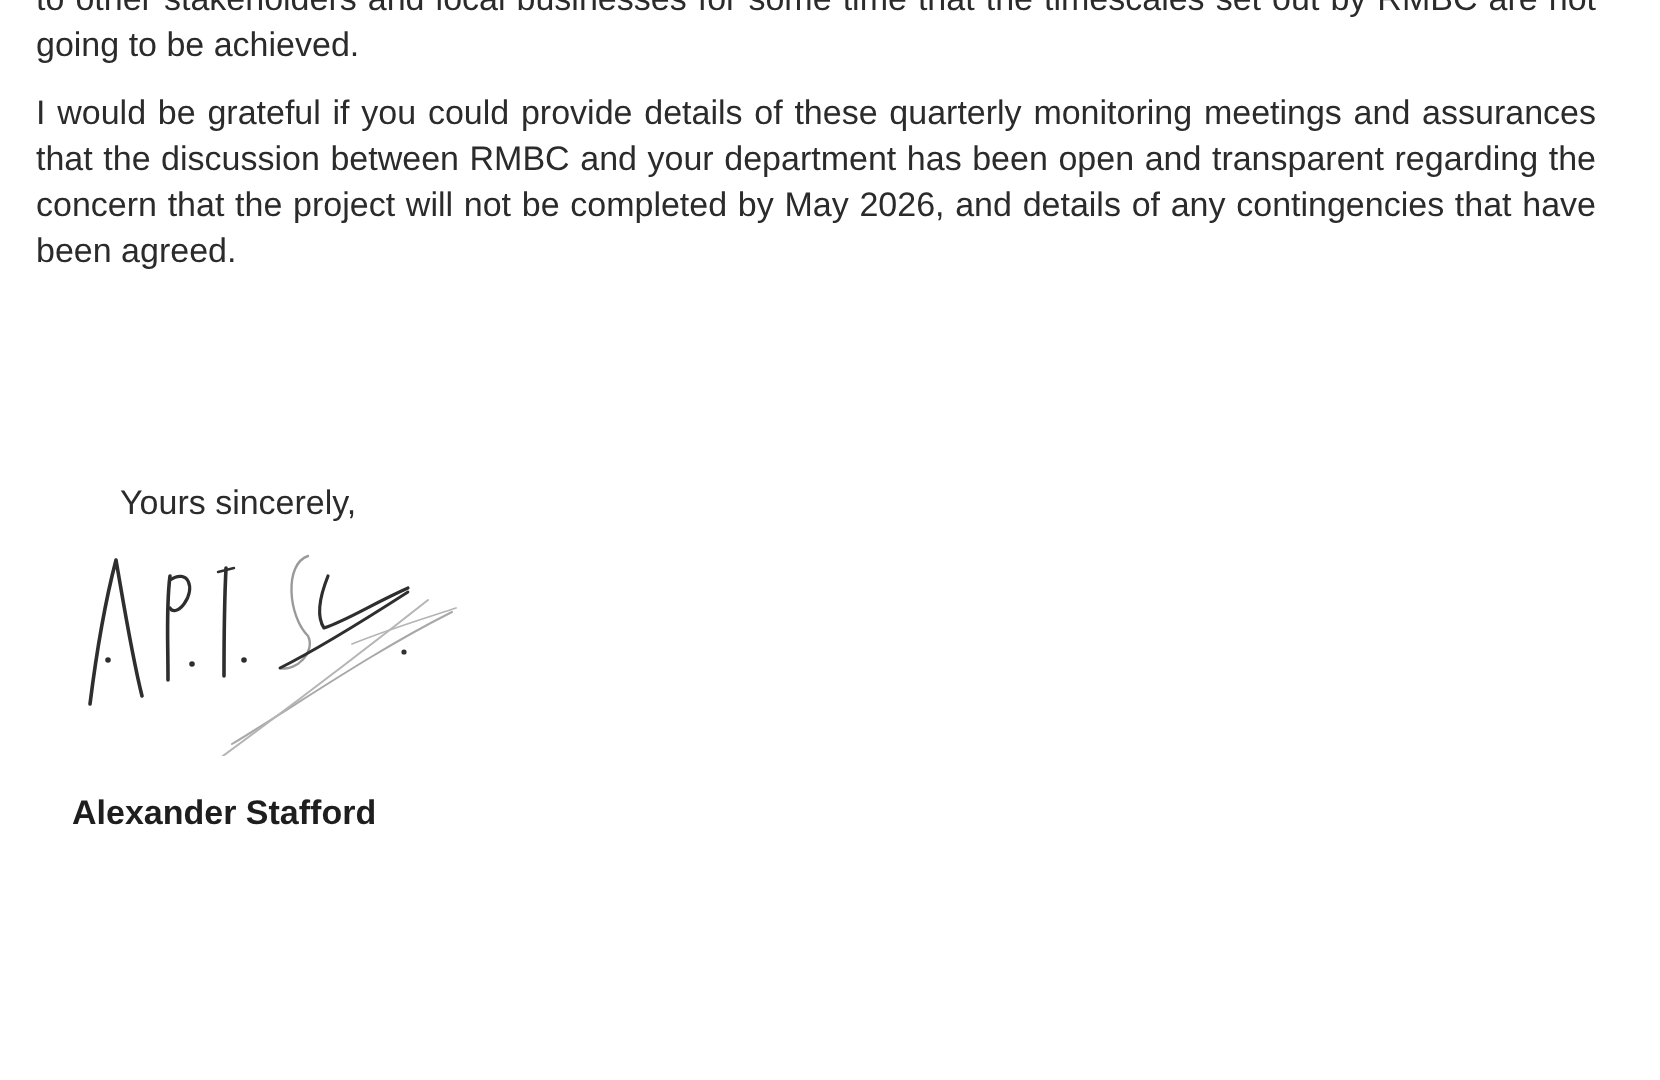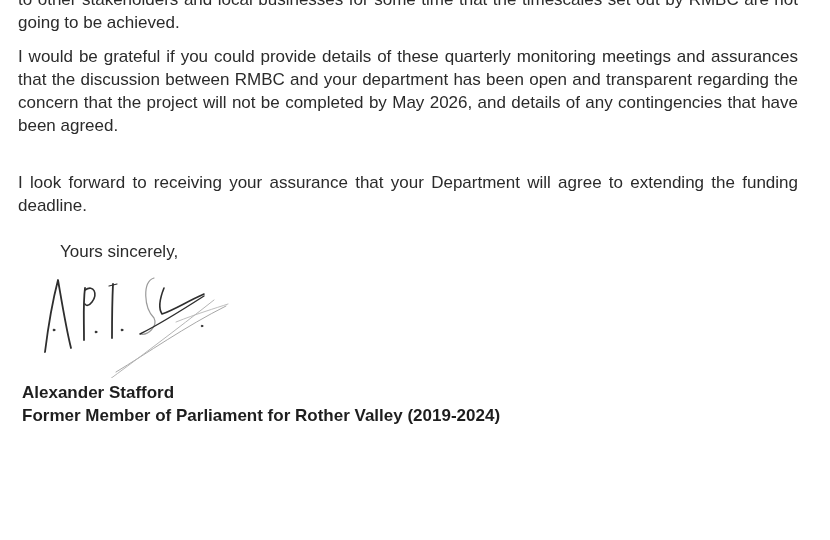--- a/index.html
+++ b/index.html
@@ -37,35 +37,34 @@
       left: 36px;
       top: 268px;
       width: 200px;
       height: 110px;
     }
     .sig-name, .sig-title {
       position: absolute;
       left: 18px;
       font-weight: bold;
       color: #1e1e1e;
-      margin: 4px;
+      margin: 18px;
     }
     .sig-name { top: 377px; }
     .sig-title { top: 400px; }
   </style>
 </head>
 <body>
 
 <div class="page">
 
   <p class="body-text p-cont">to other stakeholders and local businesses for some time that the timescales set out by RMBC are not going to be achieved.</p>
 
   <p class="body-text p-request">I would be grateful if you could provide details of these quarterly monitoring meetings and assurances that the discussion between RMBC and your department has been open and transparent regarding the concern that the project will not be completed by May 2026, and details of any contingencies that have been agreed.</p>
 
-  <p class="body-text p-forward">I look forward to receiving your assurance that your Department will agree to extending the funding deadline.</p>
 
   <p class="body-text closing">Yours sincerely,</p>
 
   <div class="signature">
     <svg width="200" height="110" viewBox="0 0 200 110" xmlns="http://www.w3.org/2000/svg">
       <g fill="none" stroke="#2e2e2e" stroke-linecap="round" stroke-linejoin="round">
 
         <path d="M9 84 C 12 60, 16 35, 22 12 C 26 35, 30 60, 35 80" stroke-width="1.8"></path>
         <circle cx="18" cy="62" r="0.9" fill="#2e2e2e"></circle>
 
@@ -85,15 +84,14 @@
         <path d="M80 104 C 110 86, 150 58, 190 38" stroke="#a8a8a8" stroke-width="1"></path>
         <path d="M70 114 C 100 92, 140 62, 178 32" stroke="#b5b5b5" stroke-width="1"></path>
         <path d="M140 54 C 160 46, 180 40, 192 36" stroke="#b5b5b5" stroke-width="0.9"></path>
         <circle cx="166" cy="58" r="0.8" fill="#555555"></circle>
       </g>
     </svg>
   </div>
 
   <p class="sig-name">Alexander Stafford</p>
 
-  <p class="sig-title">Former Member of Parliament for Rother Valley (2019-2024)</p>
 
 </div>
 
 </body></html>

